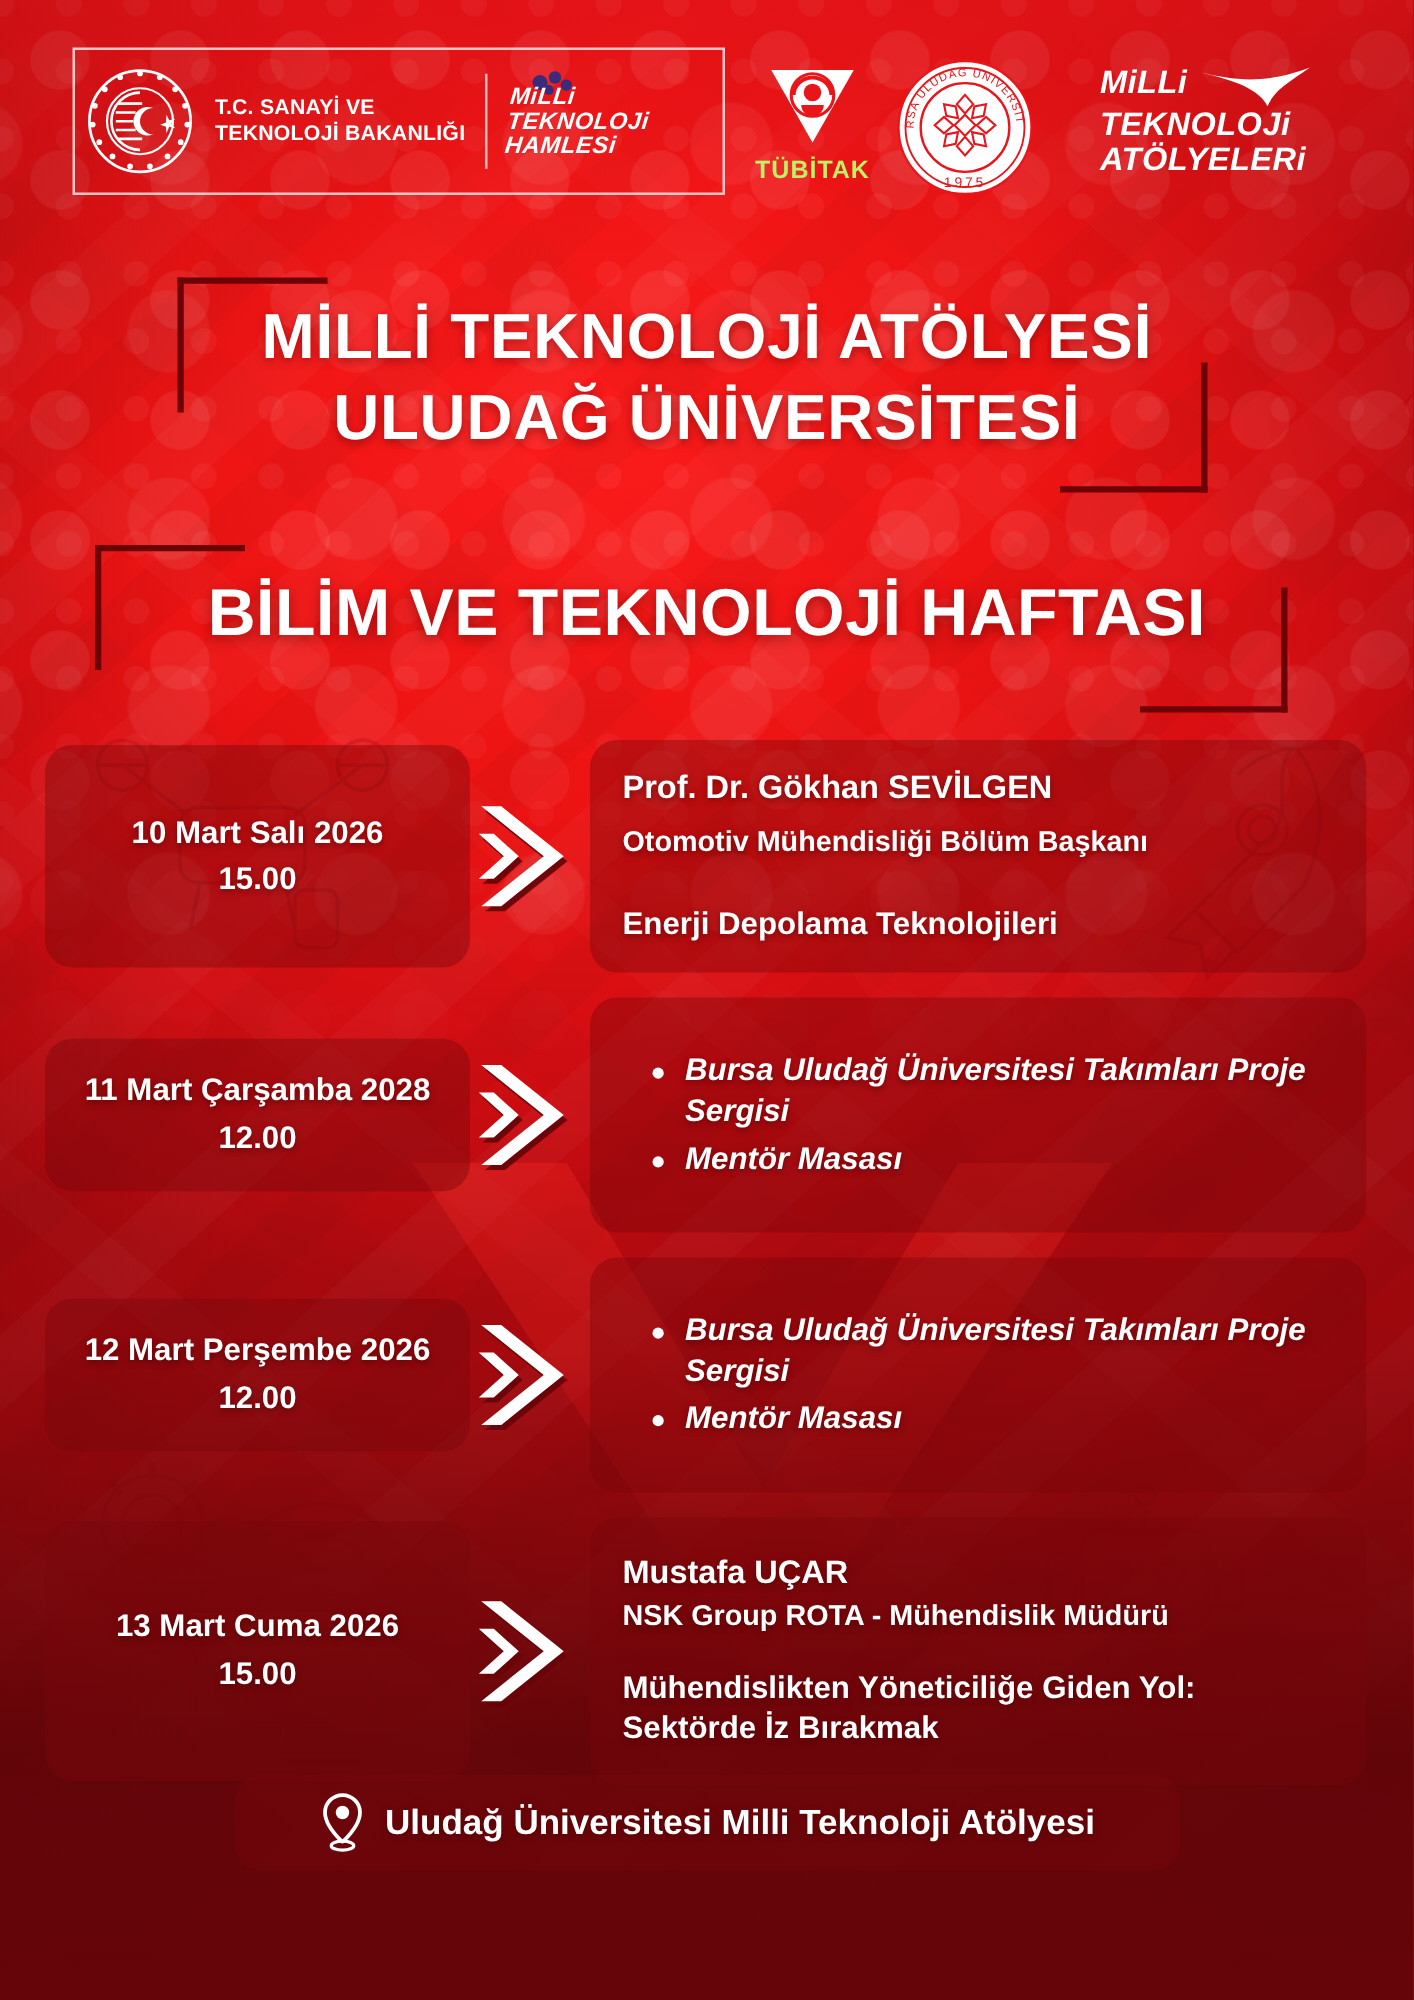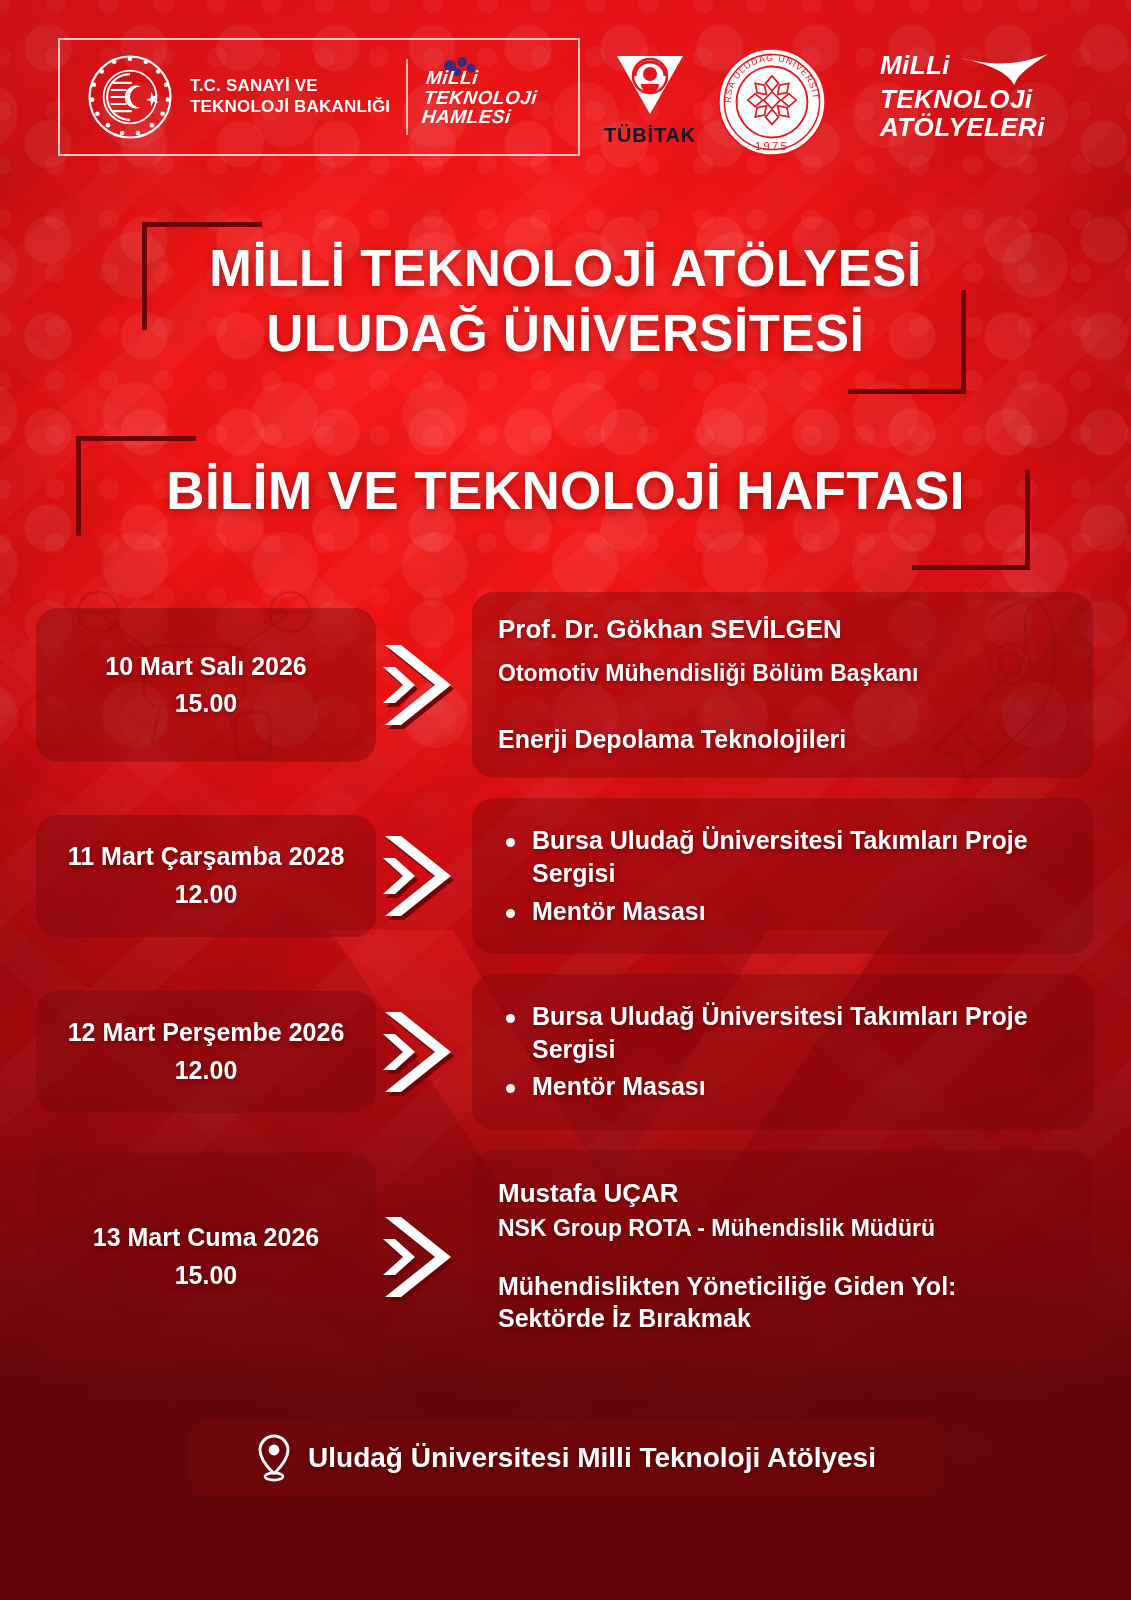--- a/index.html
+++ b/index.html
@@ -82,28 +82,28 @@
     background-size:150px 150px;background-position:60px 40px;}
 
   .vignette{position:absolute;inset:0;
     background:radial-gradient(ellipse 1000px 1100px at 50% 40%, rgba(0,0,0,0) 45%, rgba(90,4,8,.35) 100%);}
 
   .outline-art{position:absolute;opacity:.20;}
 
   
   .logobar{position:absolute;left:58px;top:38px;width:522px;height:118px;
     border:2px solid rgba(255,255,255,.75);}
-  .logobar-inner{display:flex;align-items:center;height:100%;gap:16px;padding:0 26px;}
+  .logobar-inner{display:flex;align-items:center;height:100%;gap:16px;padding:0 8px;}
   .mini-label{color:#fff;font-weight:bold;font-size:17px;line-height:1.22;letter-spacing:.2px;}
   .vdiv{width:2px;height:76px;background:rgba(255,255,255,.7);}
   .mth{color:#fff;font-weight:bold;font-style:italic;font-size:19px;line-height:1.03;
        letter-spacing:.5px;text-align:left;transform:skewX(-6deg);}
 
   .tubitak{position:absolute;left:602px;top:52px;width:96px;text-align:center;}
-  .tubitak-name{color:#0f172a;font-weight:bold;font-size:20px;letter-spacing:.8px;margin-top:2px;}
+  .tubitak-name{color:#bef264;font-weight:bold;font-size:20px;letter-spacing:.8px;margin-top:2px;}
 
   .bursa{position:absolute;left:716px;top:46px;width:112px;height:112px;}
 
   .mta{position:absolute;left:880px;top:52px;color:#fff;font-weight:bold;font-style:italic;
        font-size:26px;line-height:1.06;letter-spacing:.4px;}
   .mta-row1{display:flex;align-items:flex-start;gap:8px;}
 
   
   .bracket{position:absolute;border-color:#6d0206;border-style:solid;}
   .br-tl{left:142px;top:222px;width:120px;height:108px;border-width:5px 0 0 5px;}
@@ -131,28 +131,28 @@
 
   .chev{position:relative;width:96px;display:flex;align-items:center;justify-content:center;flex:0 0 96px;}
   .chev svg{display:block;filter:drop-shadow(3px 4px 0 rgba(105,3,8,.95));}
 
   .infocard{position:relative;border-radius:22px;background:rgba(120,6,11,.40);
     padding:22px 26px;flex:1;margin-right:38px;min-height:120px;
     display:flex;flex-direction:column;justify-content:center;}
   .speaker{color:#fff;font-weight:bold;font-size:26px;line-height:1.22;text-shadow:0 2px 5px rgba(70,0,3,.55);}
   .role{color:#fff;font-weight:bold;font-size:23px;line-height:1.3;margin-top:4px;text-shadow:0 2px 5px rgba(70,0,3,.55);}
   .topic{color:#fff;font-weight:bold;font-size:25px;line-height:1.3;margin-top:26px;text-shadow:0 2px 5px rgba(70,0,3,.55);}
-  .bullets{list-style:none;margin:0;padding:0;}
+  .bullets{list-style:none;margin:16px;padding:0;font-style:italic;}
   .bullets li{position:relative;color:#fff;font-weight:bold;font-size:25px;line-height:1.33;
     padding-left:34px;margin:4px 0;text-shadow:0 2px 5px rgba(70,0,3,.55);}
   .bullets li::before{content:"";position:absolute;left:8px;top:14px;width:9px;height:9px;
     border-radius:50%;background:#fff;}
 
   
-  .row-1 .datecard{height:154px;text-align:center;}
+  .row-1 .datecard{height:178px;text-align:center;}
   .row-1 .infocard{min-height:186px;justify-content:space-between;}
   .row-2 .datecard{height:122px;}
   .row-2 .infocard{min-height:126px;}
   .row-3 .datecard{height:122px;}
   .row-3 .infocard{min-height:126px;}
   .row-4 .datecard{height:208px;}
   .row-4 .infocard{min-height:214px;}
 
   
   .footer{position:absolute;left:188px;top:1420px;width:756px;height:76px;

